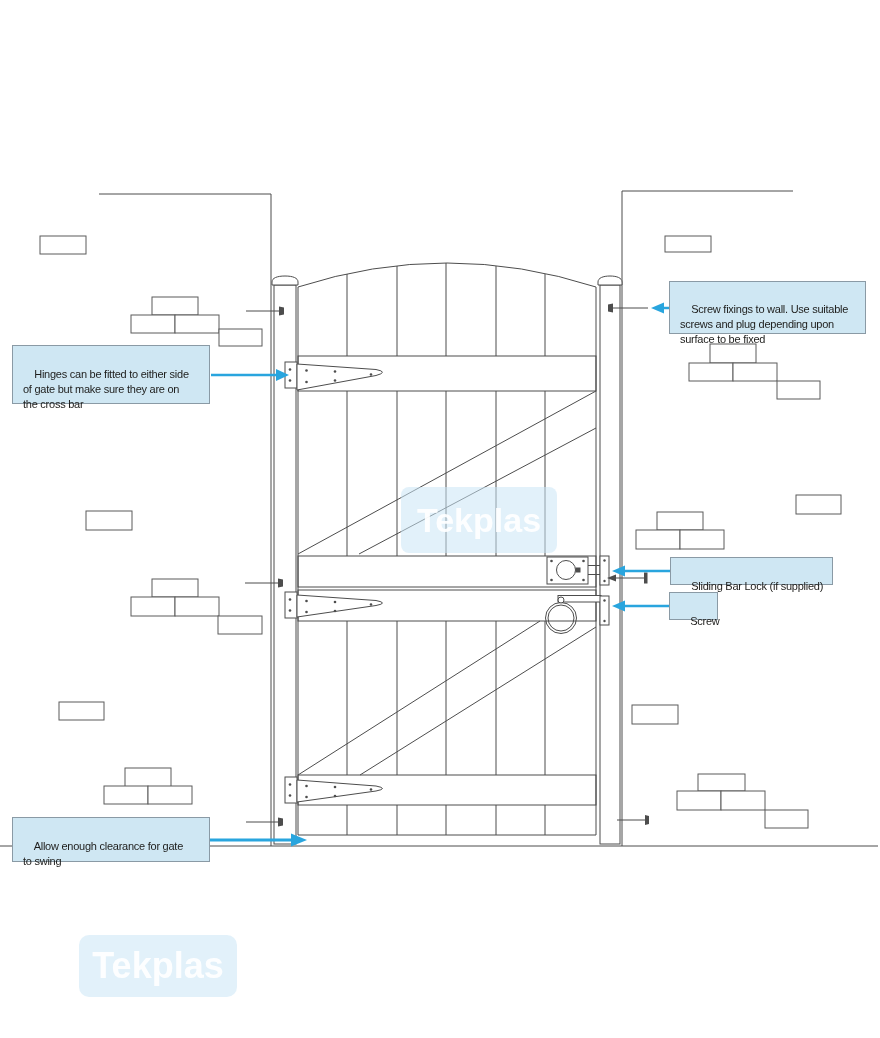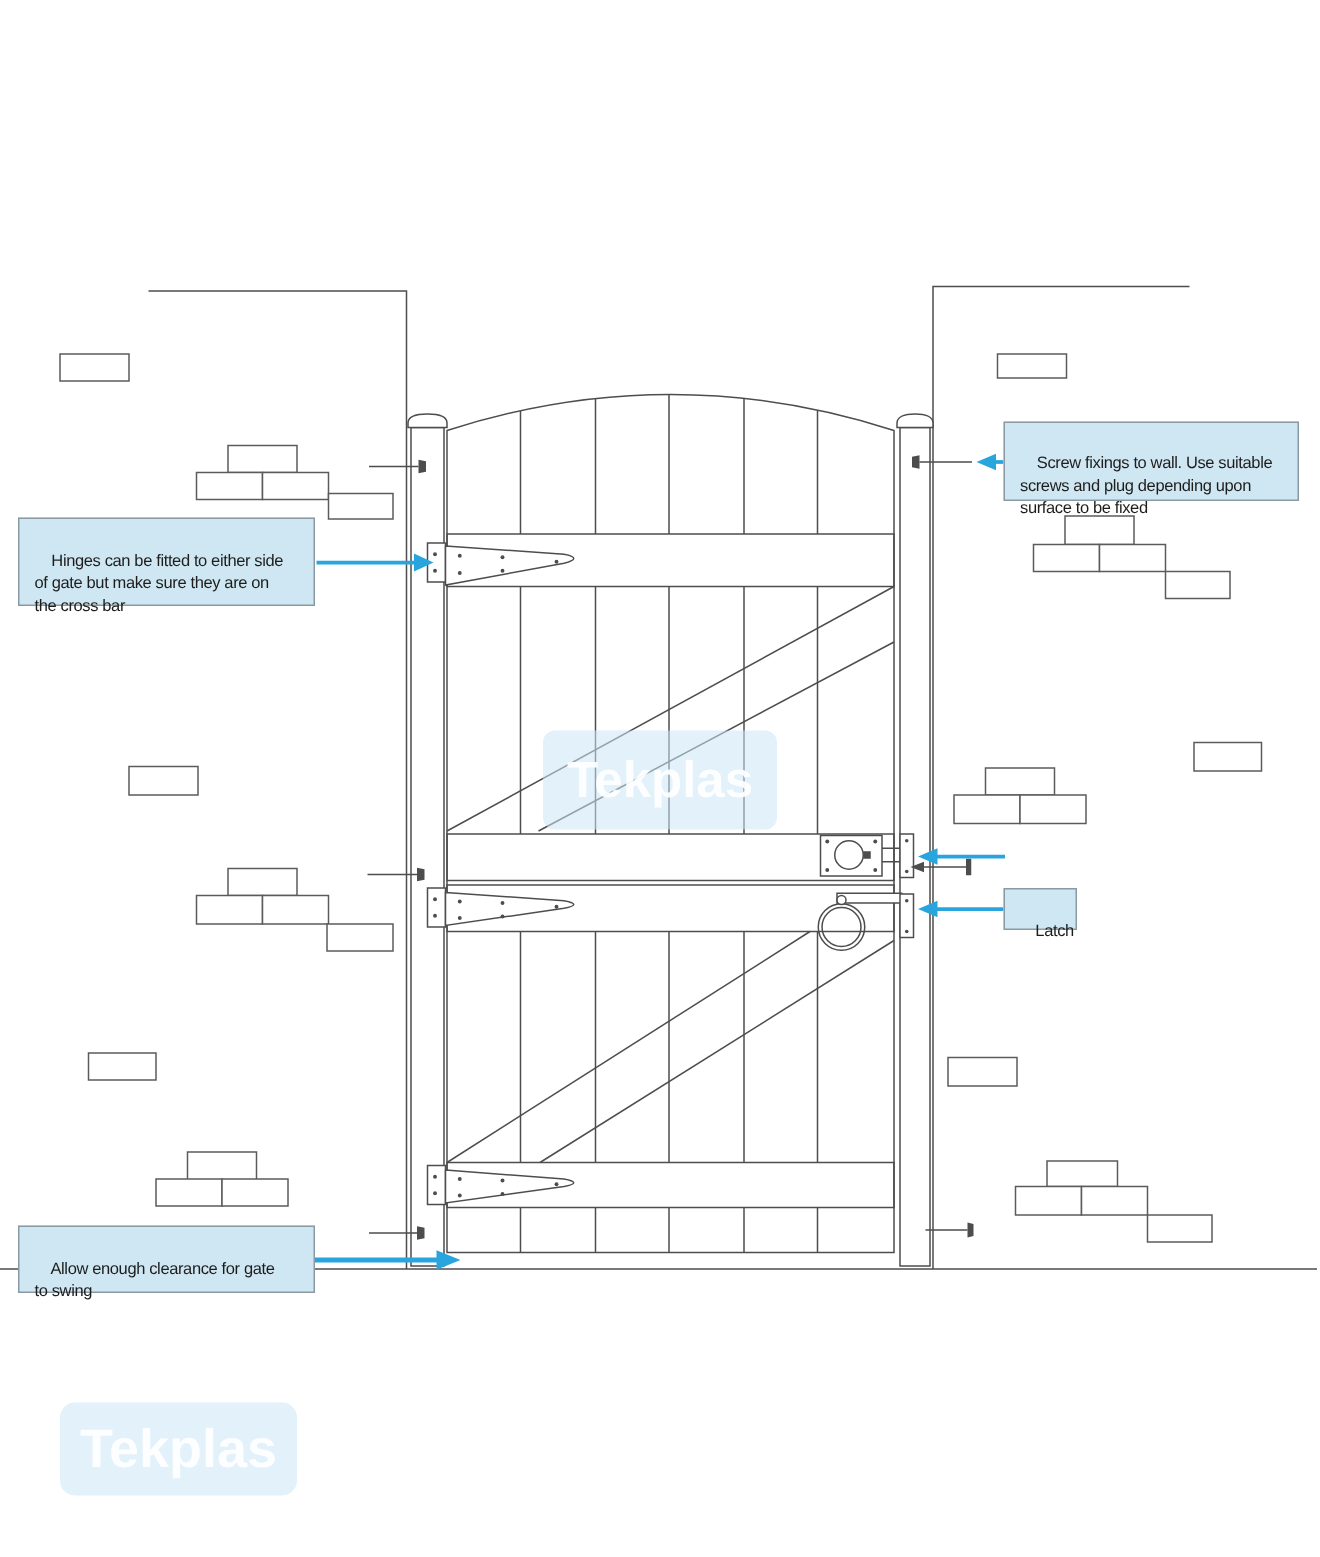--- a/index.html
+++ b/index.html
@@ -23,21 +23,21 @@
     color:var(--callout-text);font-size:11px;line-height:15px;letter-spacing:-0.25px;
     white-space:pre;
   }
   #co-hinges{left:12px;top:345px;width:198px;height:59px;padding:6px 0 0 10px;}
   #co-screw{left:669px;top:281px;width:197px;height:53px;padding:5px 0 0 10px;}
   #co-sbl{left:670px;top:557px;width:163px;height:28px;padding:6px 0 0 9px;}
   #co-latch{left:669px;top:592px;width:49px;height:28px;padding:6px 0 0 9px;}
   #co-clear{left:12px;top:800px;width:198px;height:45px;padding:6px 0 0 10px;margin-top:17px;}
   .wm{
     position:absolute;z-index:2;display:flex;align-items:center;justify-content:center;
-    font-weight:bold;color:var(--watermark-text);background:var(--watermark-bg);
+    font-weight:bold;color:var(--watermark-text);background:var(--watermark-bg);margin-left:39px;
   }
   #wm-center{left:362px;top:487px;width:156px;height:66px;border-radius:8px;font-size:34px;}
   #wm-bottom{left:40px;top:935px;width:158px;height:62px;border-radius:10px;font-size:36px;}
 </style>
 </head>
 <body>
 
 <div class="canvas">
 
 <svg width="880" height="1038" viewBox="0 0 880 1038">
@@ -235,21 +235,24 @@
   <div class="callout" id="co-hinges">
     <span>Hinges can be fitted to either side
 of gate but make sure they are on
 the cross bar</span>
   </div>
   <div class="callout" id="co-screw">
     <span>Screw fixings to wall. Use suitable
 screws and plug depending upon
 surface to be fixed</span>
   </div>
+  <div class="callout" id="co-sbl">
+    <span>Sliding Bar Lock (if supplied)</span>
+  </div>
   <div class="callout" id="co-latch">
-    <span>Latch</span>
+    <span>Screw</span>
   </div>
   <div class="callout" id="co-clear">
     <span>Allow enough clearance for gate
 to swing</span>
   </div>
 
 </div>
 
 </body></html>

